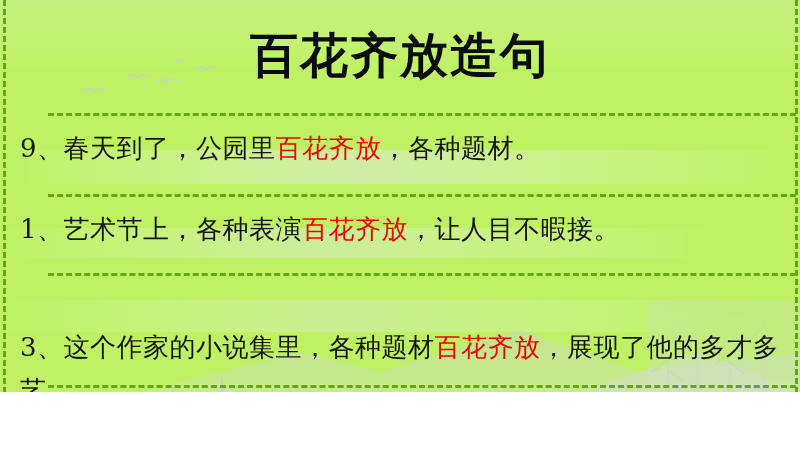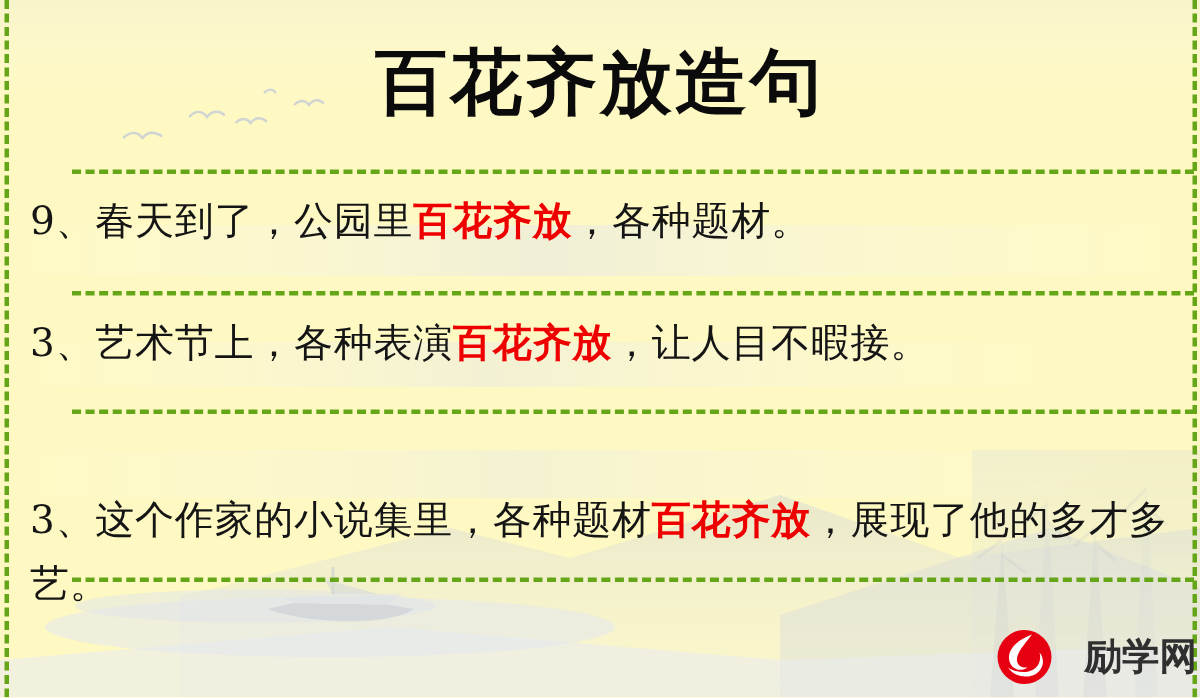--- a/index.html
+++ b/index.html
@@ -7,23 +7,23 @@
     padding: 0;
     background: #ffffff;
   }
   body {
     font-family: "DejaVu Sans", sans-serif;
   }
 
   #page {
     position: relative;
     width: 800px;
-    height: 465px;
+    height: 392px;
     overflow: hidden;
-    background: #fef9c3;
+    background: #bef264;
   }
 
   
   .bg-layer {
     position: absolute;
     inset: 0;
     pointer-events: none;
   }
   .bg-svg { position: absolute; inset: 0; width: 800px; height: 465px; }
 
@@ -80,21 +80,21 @@
     color: #151515;
     letter-spacing: 0.5px;
     text-align: left;
   }
   .s1 { top: 14px; }
   .s2 { top: 95px; }
   .s3 { top: 177px; margin-top: 36px; }
 
   .kw {
     color: #ef0000;
-    font-weight: bold;
+    font-weight: normal;
   }
 
   
   .logo {
     position: absolute;
     left: 663px;
     top: 416px;
     width: 128px;
     height: 44px;
     display: flex;
@@ -194,21 +194,21 @@
 
   <div class="title">百花齐放造句</div>
 
   <div class="sentences">
 
     <div class="sentence s1">
       <span>9、春天到了，公园里</span><span class="kw">百花齐放</span><span>，各种题材。</span>
     </div>
 
     <div class="sentence s2">
-      <span>3、艺术节上，各种表演</span><span class="kw">百花齐放</span><span>，让人目不暇接。</span>
+      <span>1、艺术节上，各种表演</span><span class="kw">百花齐放</span><span>，让人目不暇接。</span>
     </div>
 
     <div class="sentence s3">
       <span>3、这个作家的小说集里，各种题材</span><span class="kw">百花齐放</span><span>，展现了他的多才多艺。</span>
     </div>
 
   </div>
 
   <div class="logo">
     <svg class="logo-mark" viewBox="0 0 40 40">

